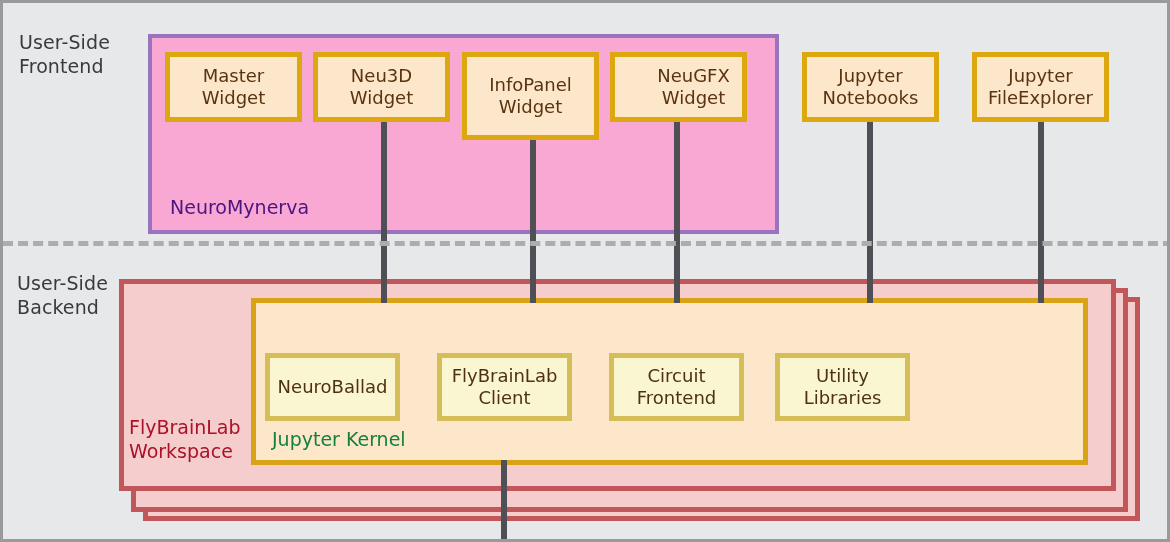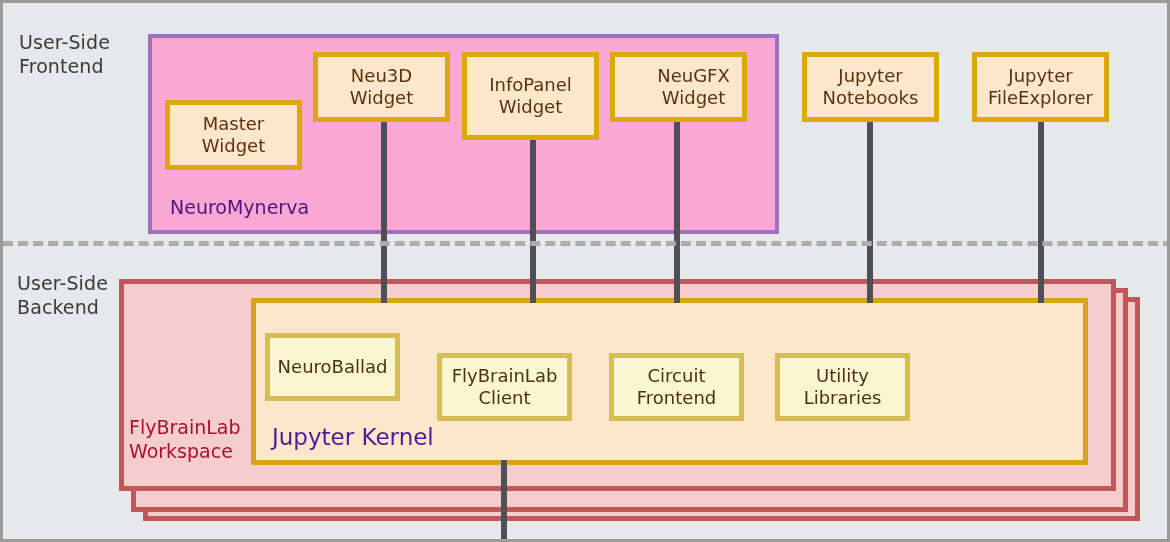--- a/index.html
+++ b/index.html
@@ -122,22 +122,22 @@
     height: 167px;
     background: #fde7cb;
     border: 5px solid #d9a318;
     box-sizing: border-box;
     z-index: 6;
   }
   #jupyter-kernel-label {
     position: absolute;
     left: 16px;
     bottom: 10px;
-    color: #4c1d95;
-    font-size: 23px;
+    color: #15803d;
+    font-size: 19px;
   }
 
   
   .lib-box {
     position: absolute;
     background: #fbf6d2;
     border: 5px solid #d5bd57;
     box-sizing: border-box;
     display: flex;
     align-items: center;
@@ -172,33 +172,33 @@
   <div class="fbl-card" id="fbl-card-1"></div>
 
   <div id="fbl-label">FlyBrainLab
 Workspace</div>
 
   <div id="jupyter-kernel-panel">
     <div id="jupyter-kernel-label">Jupyter Kernel</div>
   </div>
 
   <div id="generated-layer">
-      <div class="widget-box" style="left: 162px; top: 49px; width: 137px; height: 70px; margin-top: 48px;">Master
+      <div class="widget-box" style="left: 162px; top: 49px; width: 137px; height: 70px;">Master
 Widget</div>
       <div class="widget-box" style="left: 310px; top: 49px; width: 137px; height: 70px;">Neu3D
 Widget</div>
       <div class="widget-box" style="left: 459px; top: 49px; width: 137px; height: 88px;">InfoPanel
 Widget</div>
       <div class="widget-box" style="left: 607px; top: 49px; width: 137px; height: 70px; padding-left: 30px;">NeuGFX
 Widget</div>
       <div class="widget-box" style="left: 799px; top: 49px; width: 137px; height: 70px;">Jupyter
 Notebooks</div>
       <div class="widget-box" style="left: 969px; top: 49px; width: 137px; height: 70px;">Jupyter
 FileExplorer</div>
-      <div class="lib-box" style="left: 262px; top: 330px; width: 135px; height: 68px;">NeuroBallad</div>
+      <div class="lib-box" style="left: 262px; top: 350px; width: 135px; height: 68px;">NeuroBallad</div>
       <div class="lib-box" style="left: 434px; top: 350px; width: 135px; height: 68px;">FlyBrainLab
 Client</div>
       <div class="lib-box" style="left: 606px; top: 350px; width: 135px; height: 68px;">Circuit
 Frontend</div>
       <div class="lib-box" style="left: 772px; top: 350px; width: 135px; height: 68px;">Utility
 Libraries</div>
       <div class="connector" style="left: 378px; top: 114px; height: 186px; width: 6px; background: rgb(79, 80, 85);"></div>
       <div class="connector" style="left: 527px; top: 114px; height: 186px; width: 6px; background: rgb(79, 80, 85);"></div>
       <div class="connector" style="left: 671px; top: 114px; height: 186px; width: 6px; background: rgb(79, 80, 85);"></div>
       <div class="connector" style="left: 864px; top: 114px; height: 186px; width: 6px; background: rgb(79, 80, 85);"></div>

